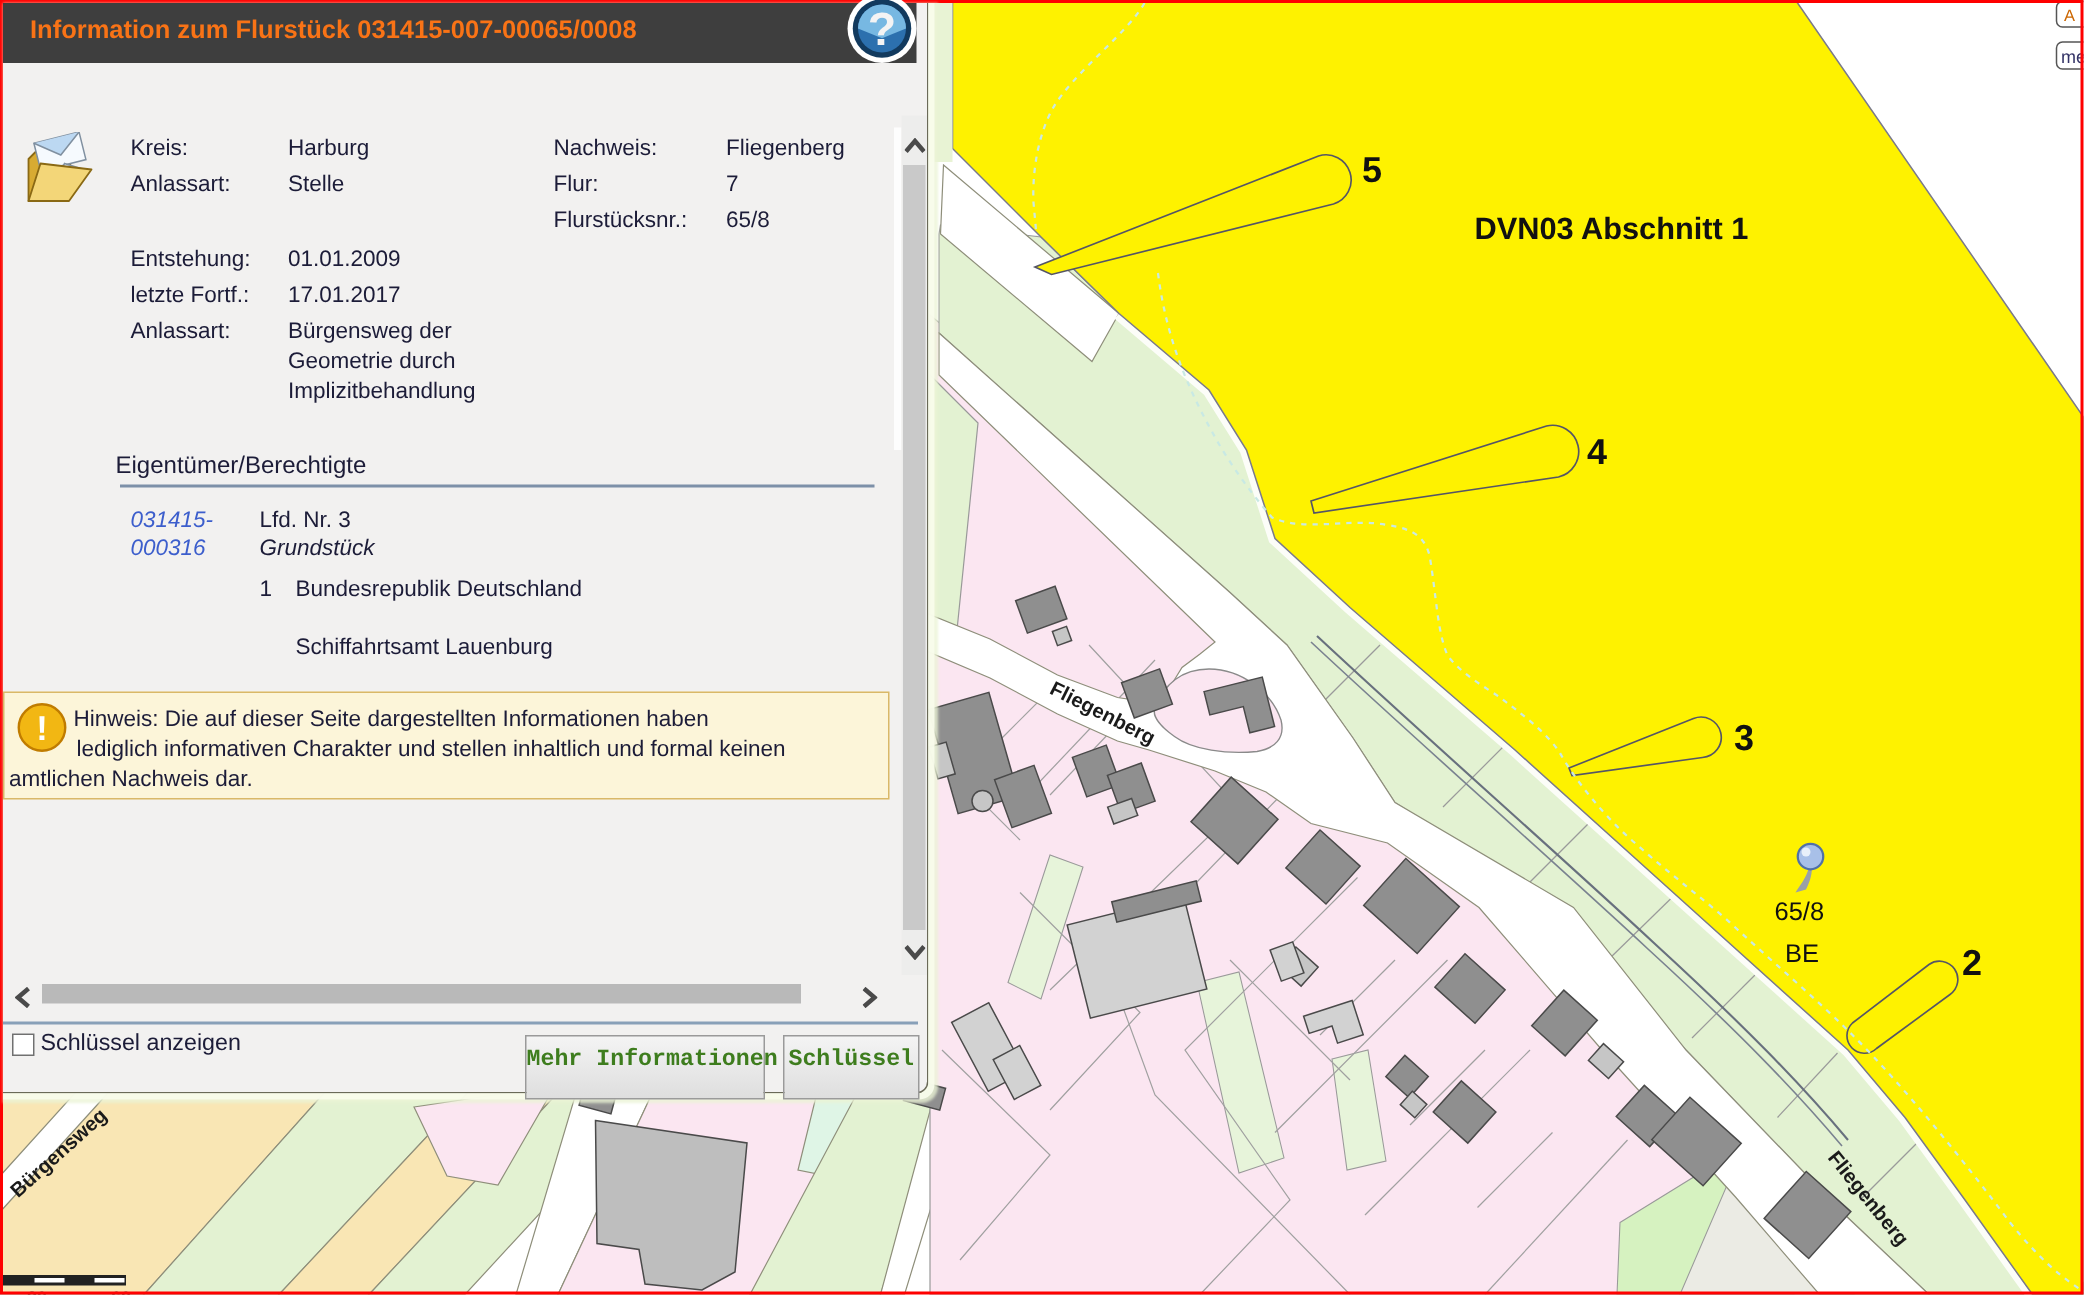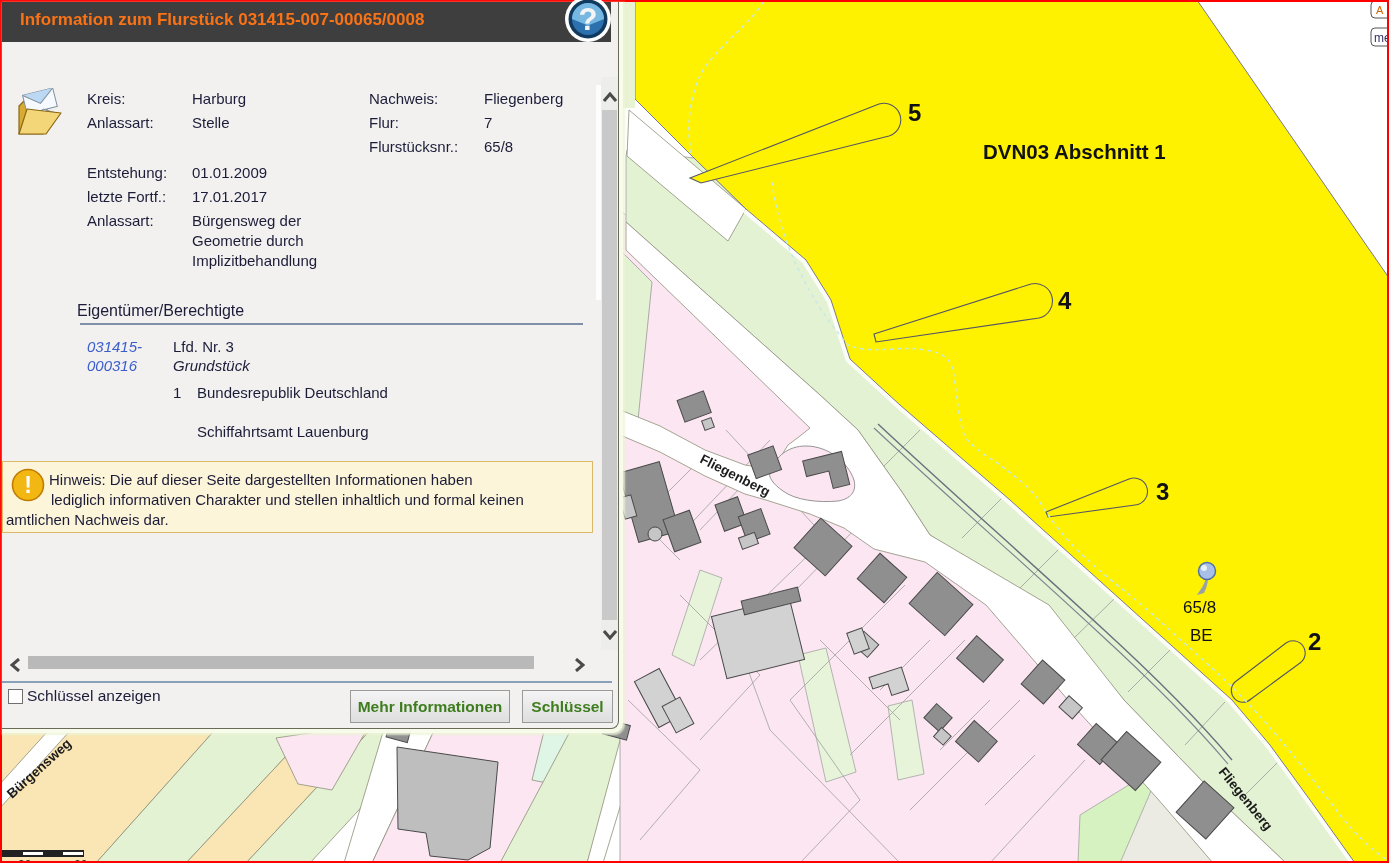--- a/index.html
+++ b/index.html
@@ -16,23 +16,23 @@
   #hr1{position:absolute;left:78px;top:321px;width:503px;height:0;border-top:2px solid #7d90a8;}
   .link{color:#3c5ecc;font-style:italic;}
   #hinweis{position:absolute;left:0px;top:459px;width:589px;height:70px;
            background:#fcf5d9;border:1px solid #d9b868;}
   #vsb{position:absolute;left:599px;top:75px;width:17px;height:573px;background:#ededec;}
   #vsb .thumb{position:absolute;left:1px;top:33px;width:15px;height:510px;background:#c9c9c9;}
   #hsb{position:absolute;left:0px;top:652px;width:616px;height:19px;}
   #hsb .thumb{position:absolute;left:26px;top:2px;width:506px;height:13px;background:#b9b9b9;}
   #footline{position:absolute;left:0;top:679px;width:610px;border-top:2px solid #88a0b8;}
   #cb{position:absolute;left:6px;top:687px;width:13px;height:13px;background:#fff;border:1px solid #707070;}
-  .btn{position:absolute;top:688px;height:33px;box-sizing:border-box;background:linear-gradient(#f4f4f4,#dedede);
+  .btn{position:absolute;top:688px;height:43px;box-sizing:border-box;background:linear-gradient(#f4f4f4,#dedede);
        border:1px solid #9a9a9a;color:#3e7d1e;font-weight:bold;font-size:15.5px;
-       font-family:Liberation Sans, sans-serif;text-align:center;line-height:31px;white-space:nowrap;}
+       font-family:Liberation Mono, monospace;text-align:center;line-height:31px;white-space:nowrap;}
   #btn1{left:348px;width:160px;}
   #btn2{left:520px;width:91px;}
 </style>
 </head>
 <body>
 <svg id="map" viewBox="0 0 1389 863">
   <rect x="0" y="0" width="1389" height="863" fill="#ffffff"></rect>
 
   <g stroke="#8e8e7a" stroke-width="0.8">
     <polygon points="0,722 222,722 96,863 0,863" fill="#f9e6b4"></polygon>

